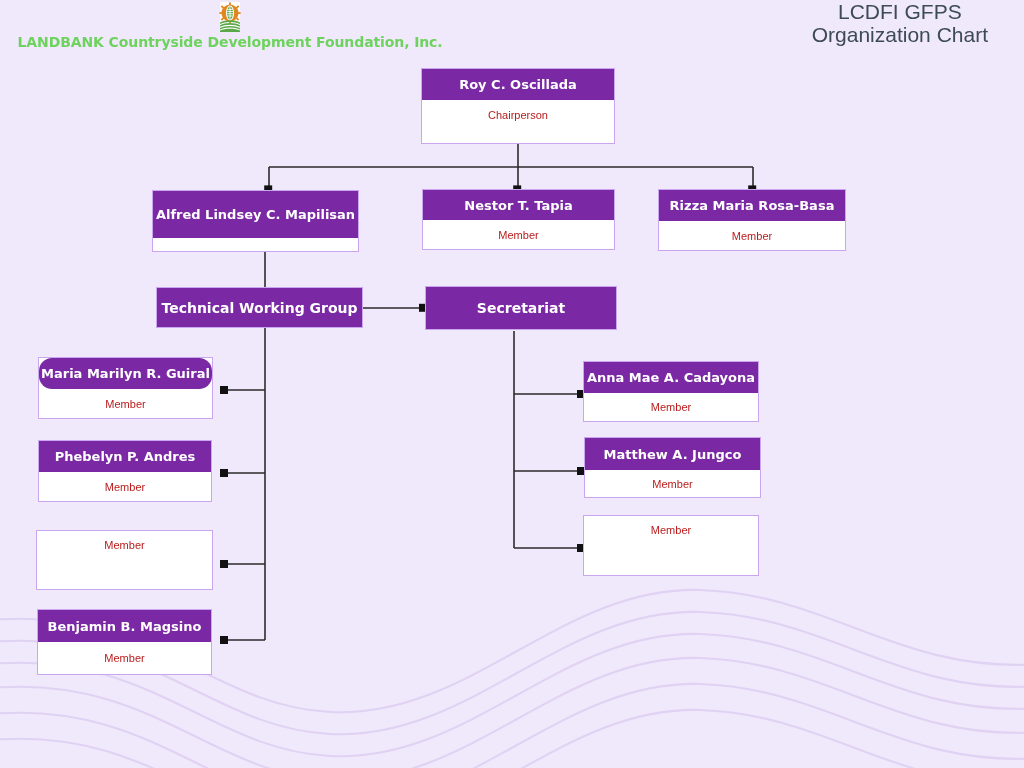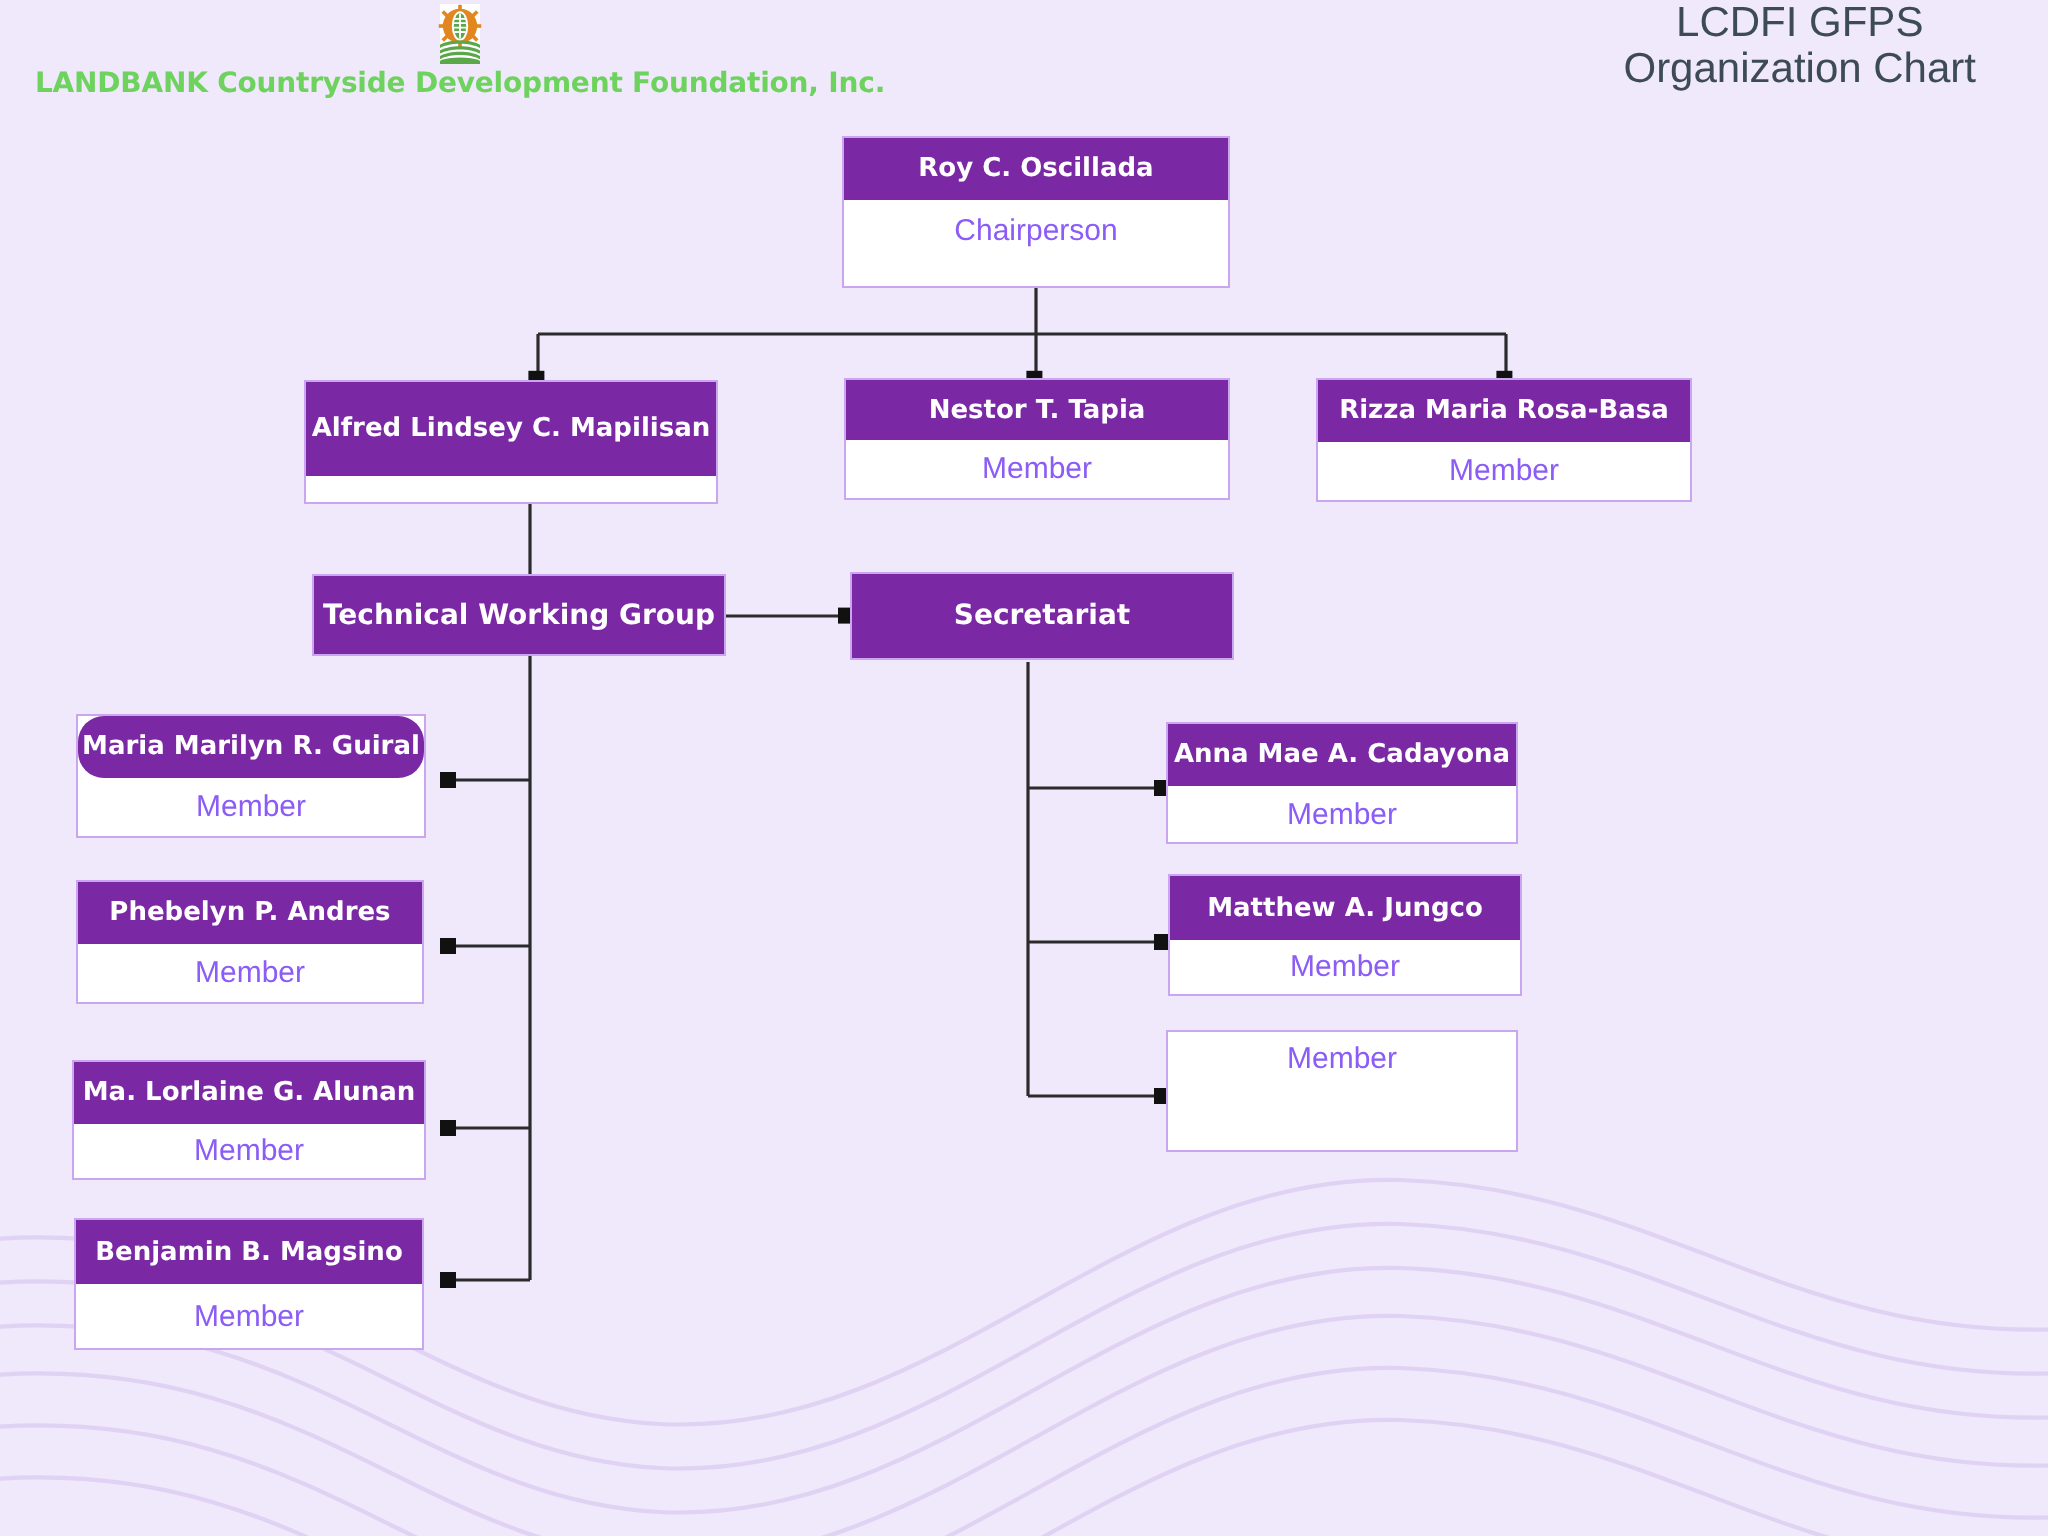--- a/index.html
+++ b/index.html
@@ -27,21 +27,21 @@
   .node{position:absolute;box-sizing:border-box;}
   .card{
     border:1.5px solid #c9a6ef;background:#ffffff;box-sizing:border-box;
   }
   .card .hd{
     background:#7a28a4;color:#ffffff;font-weight:bold;font-size:13px;
     text-align:center;box-sizing:border-box;white-space:nowrap;overflow:hidden;
     display:flex;align-items:center;justify-content:center;
   }
   .card .bd{
-    background:#ffffff;color:#8b5cf6;font-size:15px;text-align:center;
+    background:#ffffff;color:#b91c1c;font-size:11px;text-align:center;
     box-sizing:border-box;white-space:nowrap;
     display:flex;align-items:center;justify-content:center;
     font-family:"Liberation Sans","DejaVu Sans",sans-serif;
   }
   .group{
     background:#7a28a4;color:#ffffff;font-weight:bold;font-size:14px;
     border:1.5px solid #c9a6ef;box-sizing:border-box;
     display:flex;align-items:center;justify-content:center;white-space:nowrap;
   }
 </style>
@@ -162,21 +162,20 @@
   <div class="hd" style="height:31px;border-radius:13px;">Maria Marilyn R. Guiral</div>
   <div class="bd" style="height:29px;">Member</div>
 </div>
 
 <div class="node card" style="left:38px;top:440px;width:174px;height:62px;">
   <div class="hd" style="height:31px;">Phebelyn P. Andres</div>
   <div class="bd" style="height:29px;">Member</div>
 </div>
 
 <div class="node card" style="left:36px;top:530px;width:177px;height:60px;">
-  <div class="hd" style="height:31px;">Ma. Lorlaine G. Alunan</div>
   <div class="bd" style="height:27px;">Member</div>
 </div>
 
 <div class="node card" style="left:37px;top:609px;width:175px;height:66px;">
   <div class="hd" style="height:32px;">Benjamin B. Magsino</div>
   <div class="bd" style="height:32px;">Member</div>
 </div>
 
 <div class="node card" style="left:583px;top:361px;width:176px;height:61px;">
   <div class="hd" style="height:31px;">Anna Mae A. Cadayona</div>

